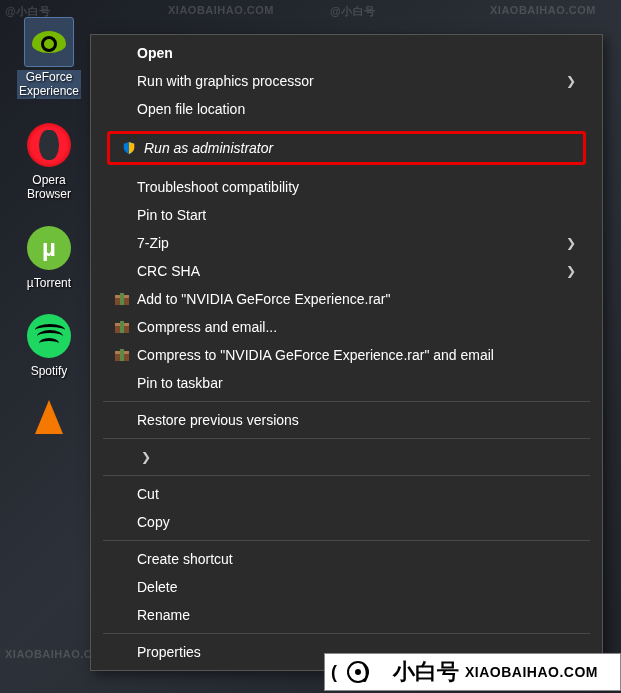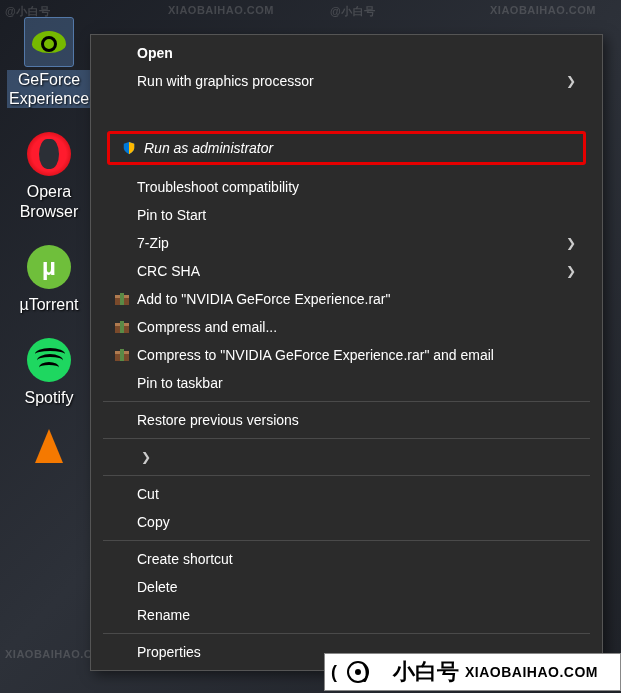--- a/index.html
+++ b/index.html
@@ -44,21 +44,21 @@
     margin-bottom: 4px;
     display:flex;align-items:center;justify-content:center;
   }
   .desktop-icon.selected .icon-box {
     outline: 1px solid rgba(120,180,255,0.6);
     background: rgba(120,180,255,0.25);
     padding:2px;
     border-radius:2px;
   }
   .desktop-icon .label {
-    font-size: 16px;
+    font-size: 12px;
     text-align: center;
     text-shadow: 1px 1px 2px rgba(0,0,0,0.9);
     line-height: 1.2;
   }
   .desktop-icon.selected .label {
     background: rgba(120,180,255,0.3);
     padding:0 2px;
   }
   .context-menu {
     position: absolute;
@@ -193,20 +193,21 @@
       <span class="mi-icon"></span>
       <span class="mi-label">Open</span>
     </div>
   <div class="menu-item">
       <span class="mi-icon"></span>
       <span class="mi-label">Run with graphics processor</span>
       <span class="chevron">❯</span>
     </div>
   <div class="menu-item">
       <span class="mi-icon"></span>
+      <span class="mi-label">Open file location</span>
     </div>
 
   <div class="highlight-box">
     <div class="menu-item">
       <span class="mi-icon">
         <svg class="shield-icon" viewBox="0 0 16 16">
             <path d="M8 1 L14 3 V8 C14 12 8 15 8 15 C8 15 2 12 2 8 V3 Z" fill="#0078d7"></path>
             <path d="M8 1 L14 3 V8 C14 12 8 15 8 15 V1 Z" fill="#ffb900"></path>
           </svg>
       </span>

